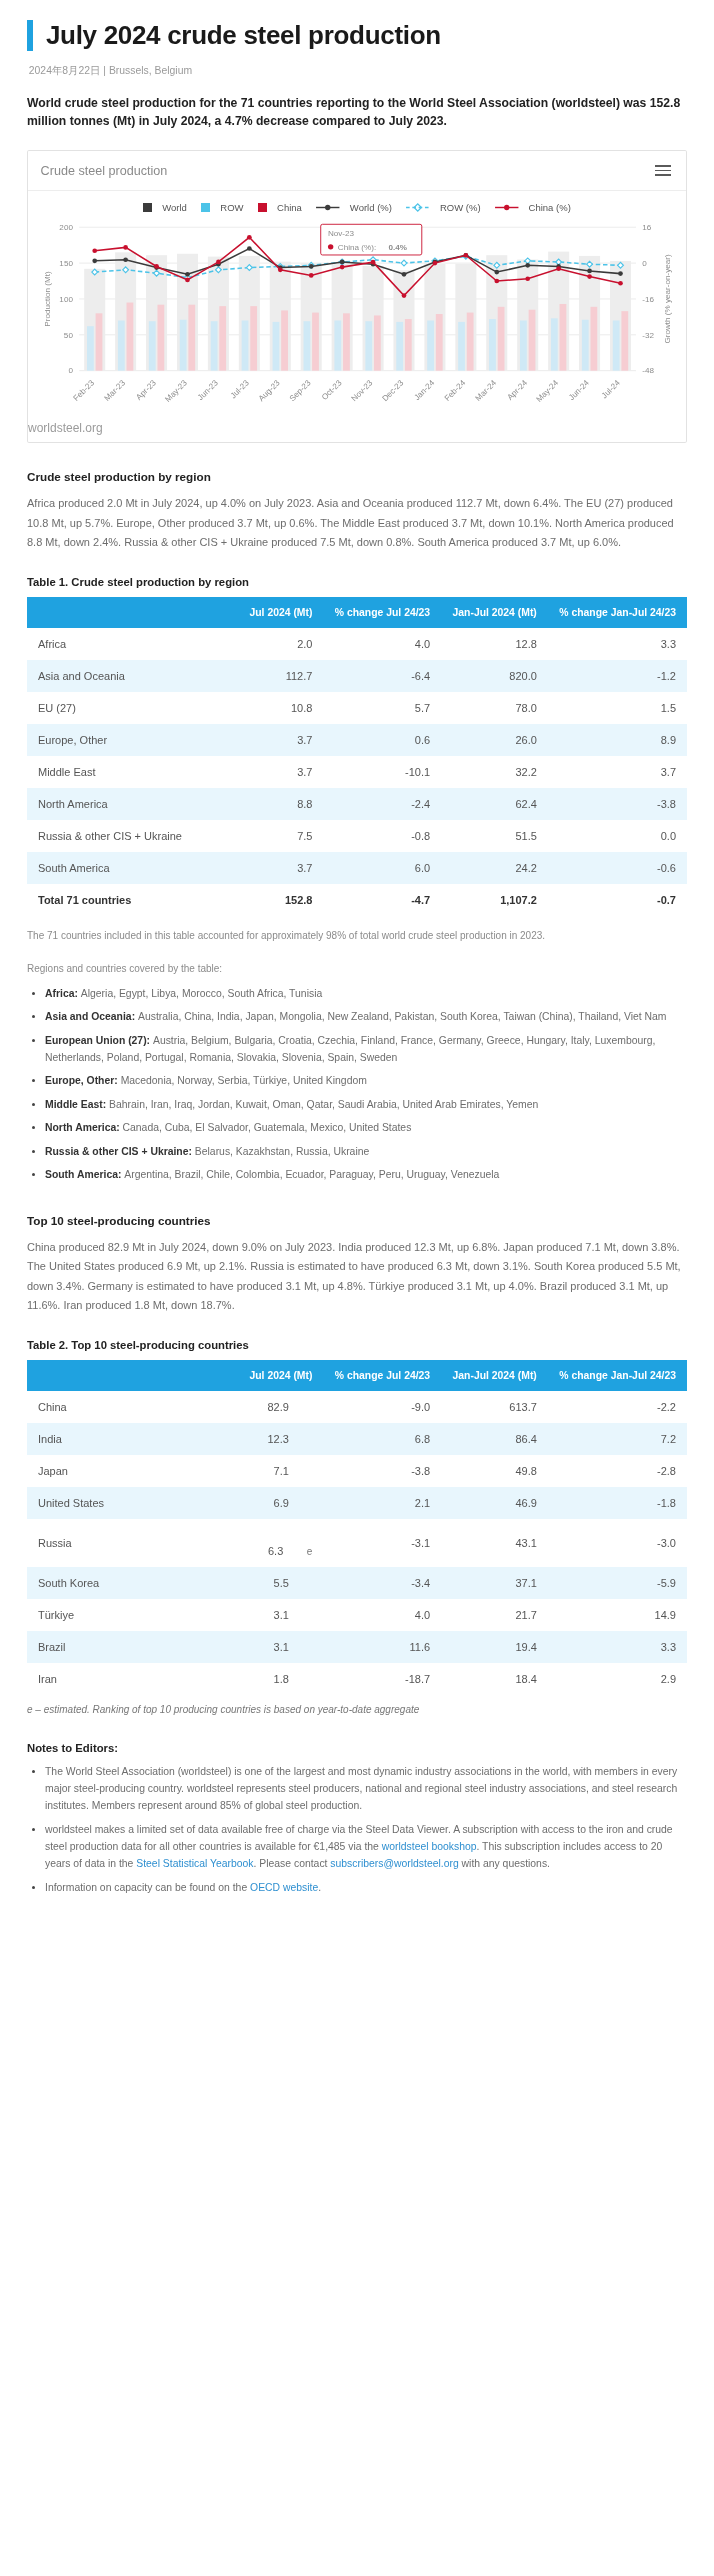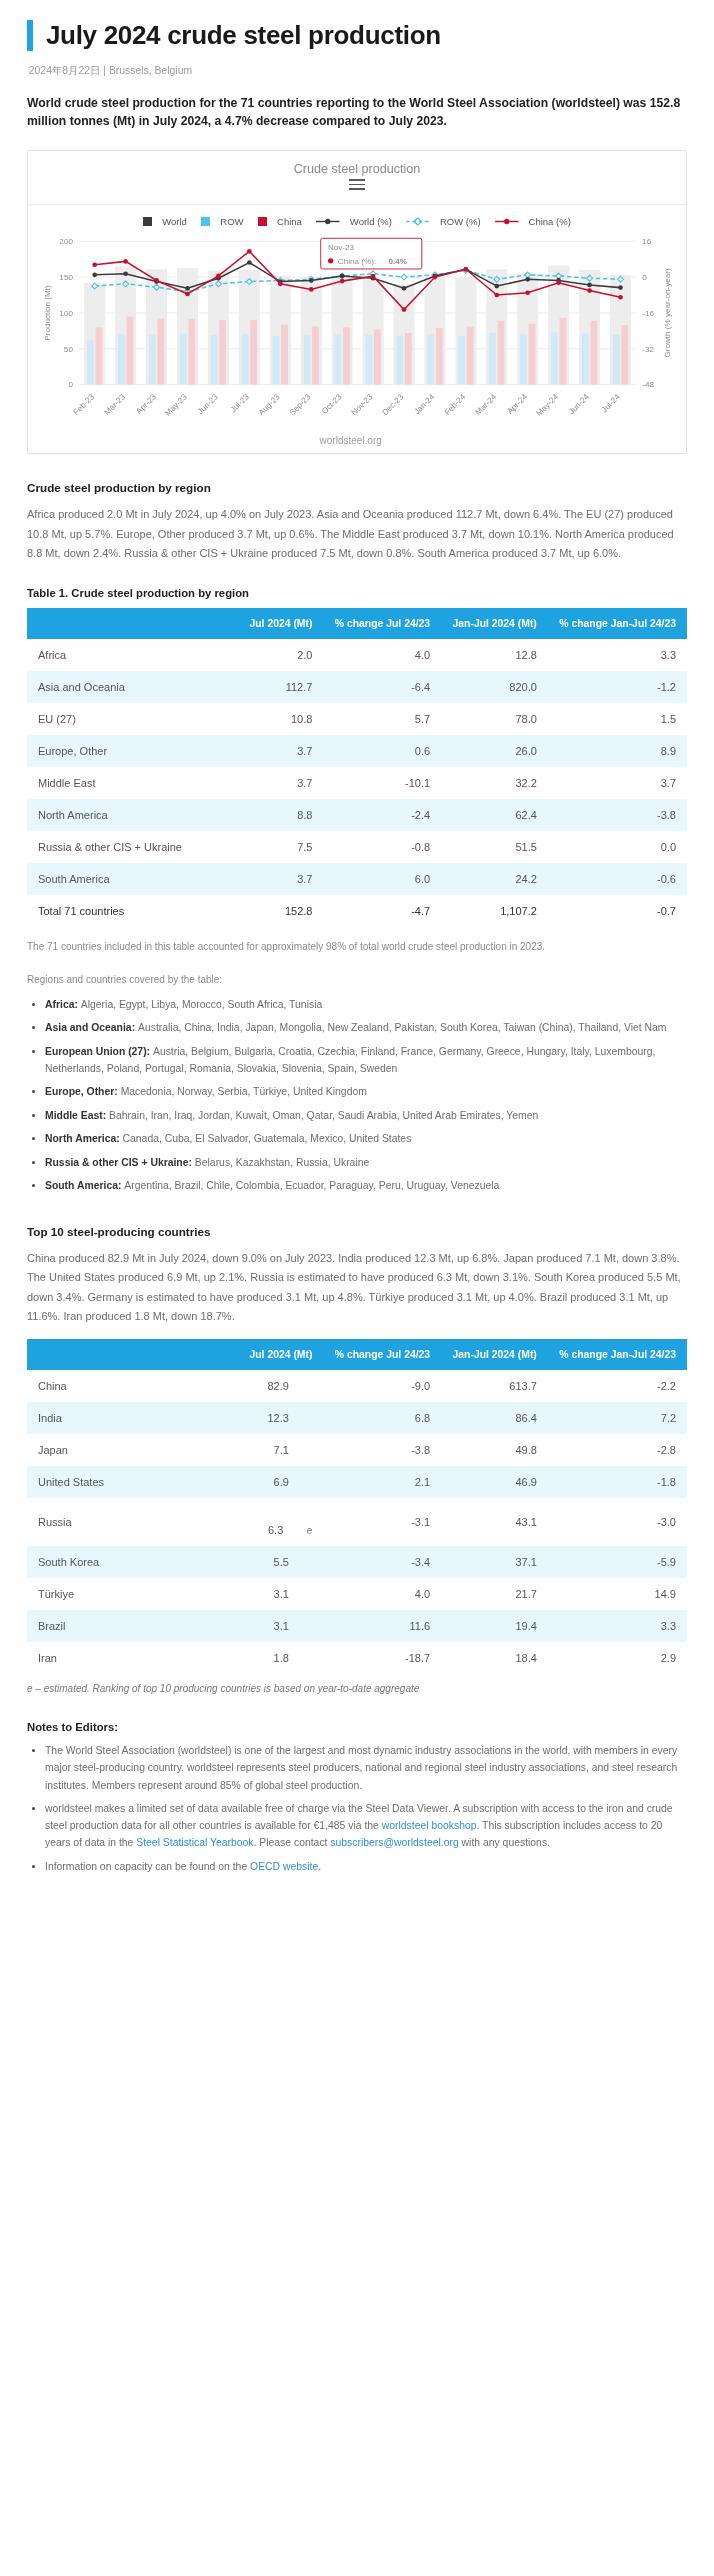--- a/index.html
+++ b/index.html
@@ -18,47 +18,47 @@
   .title-bar { width:6.3px; height:31px; background:#1fa2e0; flex:0 0 auto;}
   h1.title { font-size: 26px; font-weight:700; color:#1a1a1a; margin:0; letter-spacing:-0.3px;}
 
   .meta { font-size: 10.4px; color:#9a9a9a; margin: 0 0 16.3px 1.8px;}
 
   .lede { font-size: 12.2px; font-weight:700; color:#222; line-height:1.5; margin-bottom: 20px;}
 
   
   .chart-card { border:0.9px solid #e2e2e2; border-radius:1.8px; margin-bottom: 27px; }
   .chart-head { display:flex; justify-content:space-between; align-items:center;
-    padding: 11px 12.6px 11px 12.6px; border-bottom:0.9px solid #ededed;flex-direction:column;}
+    padding: 11px 12.6px 11px 12.6px; border-bottom:0.9px solid #ededed;}
   .chart-title { font-size: 12.6px; color:#8a8a8a; font-weight:400;}
   .hamburger { display:flex; flex-direction:column; gap:2.7px; cursor:pointer; padding:2.7px;}
   .hamburger span { display:block; width:15.4px; height:1.8px; background:#5a5a5a;}
 
   .legend { display:flex; gap:14.5px; align-items:center; justify-content:center; padding: 11px 0 3.6px 0; font-size:9.5px; color:#555;}
   .legend-item { display:flex; align-items:center; gap:10px;}
   .lg-box { width:9px; height:9px; display:inline-block;}
 
   .chart-area { position:relative; padding: 3.6px 11px 5.4px 11px;}
-  .chart-footer { text-align:center; font-size:10px; color:#9b9b9b; padding: 0 12.6px 7.2px 0;}
+  .chart-footer { text-align:left; font-size:12px; color:#9b9b9b; padding: 0 12.6px 7.2px 0;}
 
   
   h2.sec { font-size: 11.7px; font-weight:700; color:#222; margin: 23.5px 0 11px 0;}
   p.body { font-size: 11px; line-height:1.75; color:#6d6d6d; margin: 0 0 12.6px 0;}
 
   
   .tbl-cap { font-size: 11.3px; font-weight:700; color:#222; margin: 23.5px 0 9px 0;}
   table { width:100%; border-collapse:collapse; font-size:11px;}
   thead th { background:#1fa2e0; color:#fff; font-weight:700; font-size:10.4px;
     padding: 9px 11px; text-align:right; vertical-align:bottom; line-height:1.3;}
   thead th.first { text-align:left; width: 32%;}
   tbody td { padding: 10px 11px; color:#555; text-align:right; border:none;}
   tbody td.first { text-align:left; }
   tbody tr:nth-child(odd) { background:#ffffff; }
   tbody tr:nth-child(even) { background:#e8f6fd; }
-  tbody tr.total td { font-weight:400; color:#333; }
+  tbody tr.total td { font-weight:700; color:#333; }
   td .est { color:#777; font-size:10px; padding-left: 11px;}
   .cell-flex { display:flex; justify-content:flex-end; align-items:baseline; gap:12.6px;}
 
   .note-small { font-size:10px; color:#8b8b8b; line-height:1.7; margin: 11px 0 16.3px 0;}
 
   ul.bullets { margin: 7.2px 0 0 0; padding-left: 18px; }
   ul.bullets li { font-size: 10.4px; color:#6d6d6d; line-height:1.65; margin-bottom: 6.3px;}
   ul.bullets li b { color:#333; }
   ul.bullets li::marker { color:#444; }
 
@@ -383,20 +383,21 @@
       <li><b>Europe, Other: </b><span>Macedonia, Norway, Serbia, Türkiye, United Kingdom</span></li>
       <li><b>Middle East: </b><span>Bahrain, Iran, Iraq, Jordan, Kuwait, Oman, Qatar, Saudi Arabia, United Arab Emirates, Yemen</span></li>
       <li><b>North America: </b><span>Canada, Cuba, El Salvador, Guatemala, Mexico, United States</span></li>
       <li><b>Russia &amp; other CIS + Ukraine: </b><span>Belarus, Kazakhstan, Russia, Ukraine</span></li>
       <li><b>South America: </b><span>Argentina, Brazil, Chile, Colombia, Ecuador, Paraguay, Peru, Uruguay, Venezuela</span></li>
     </ul>
 
   <h2 class="sec" style="margin-top:31px;">Top 10 steel-producing countries</h2>
   <p class="body">China produced 82.9 Mt in July 2024, down 9.0% on July 2023. India produced 12.3 Mt, up 6.8%. Japan produced 7.1 Mt, down 3.8%. The United States produced 6.9 Mt, up 2.1%. Russia is estimated to have produced 6.3 Mt, down 3.1%. South Korea produced 5.5 Mt, down 3.4%. Germany is estimated to have produced 3.1 Mt, up 4.8%. Türkiye produced 3.1 Mt, up 4.0%. Brazil produced 3.1 Mt, up 11.6%. Iran produced 1.8 Mt, down 18.7%.</p>
 
+  <div class="tbl-cap">Table 2. Top 10 steel-producing countries</div>
   <table>
     <thead>
       <tr>
         <th class="first"></th>
         <th>Jul 2024 (Mt)</th>
         <th>% change Jul 24/23</th>
         <th>Jan-Jul 2024 (Mt)</th>
         <th>% change Jan-Jul 24/23</th>
       </tr>
     </thead>

